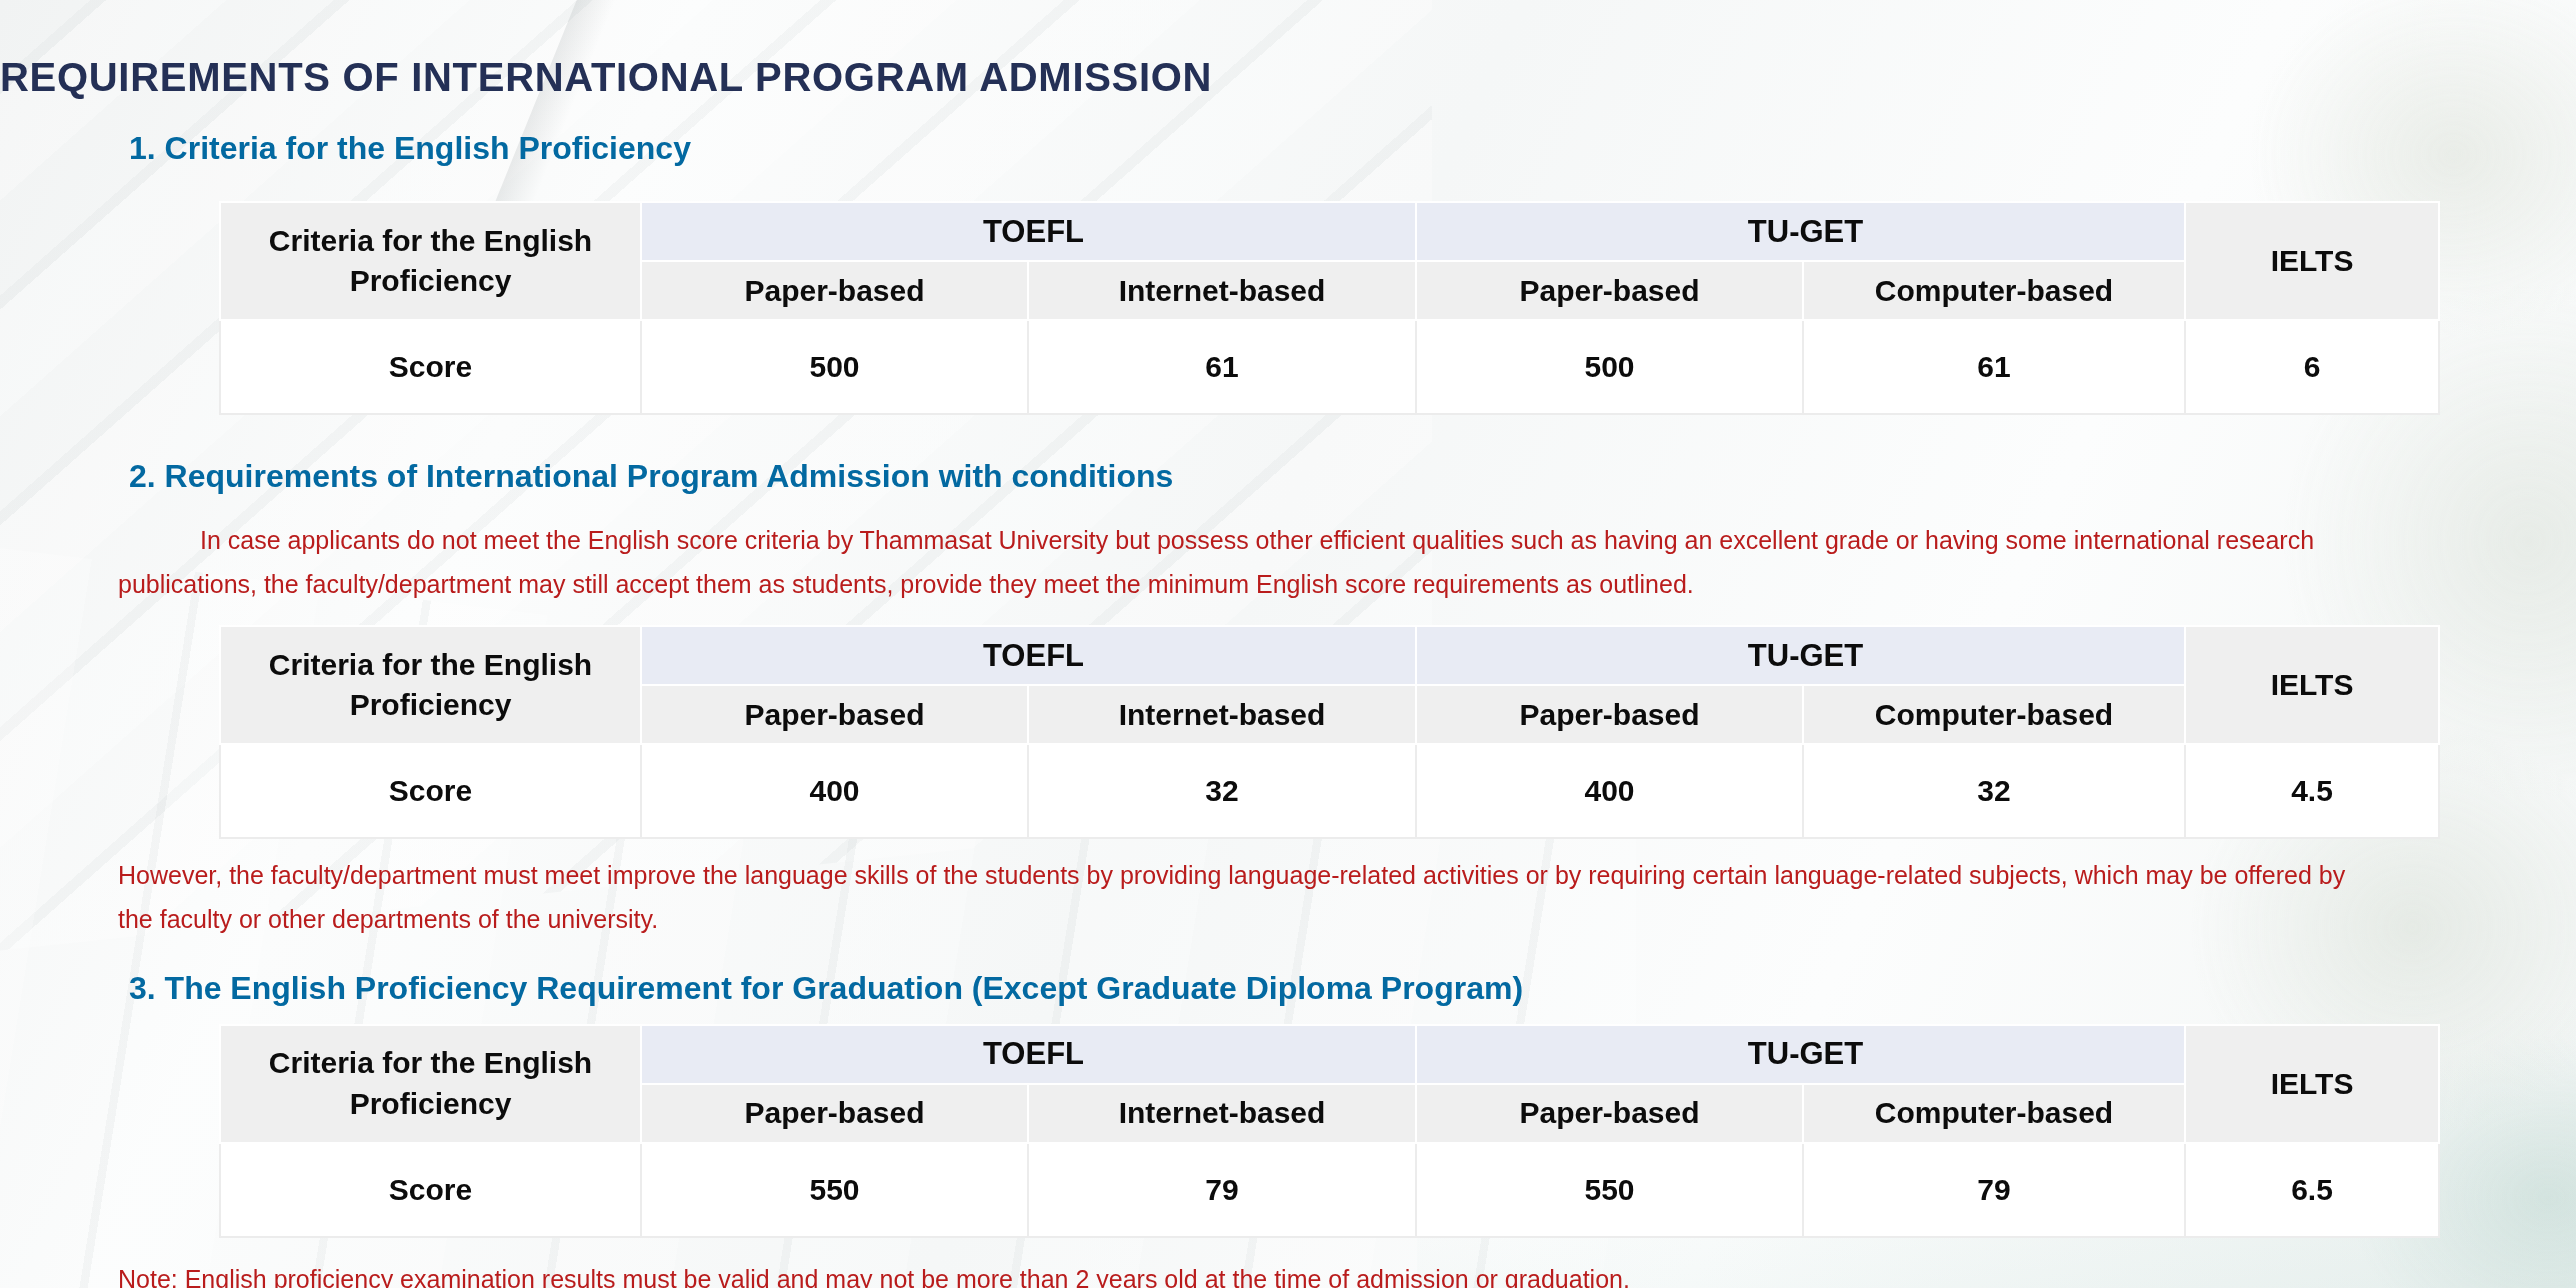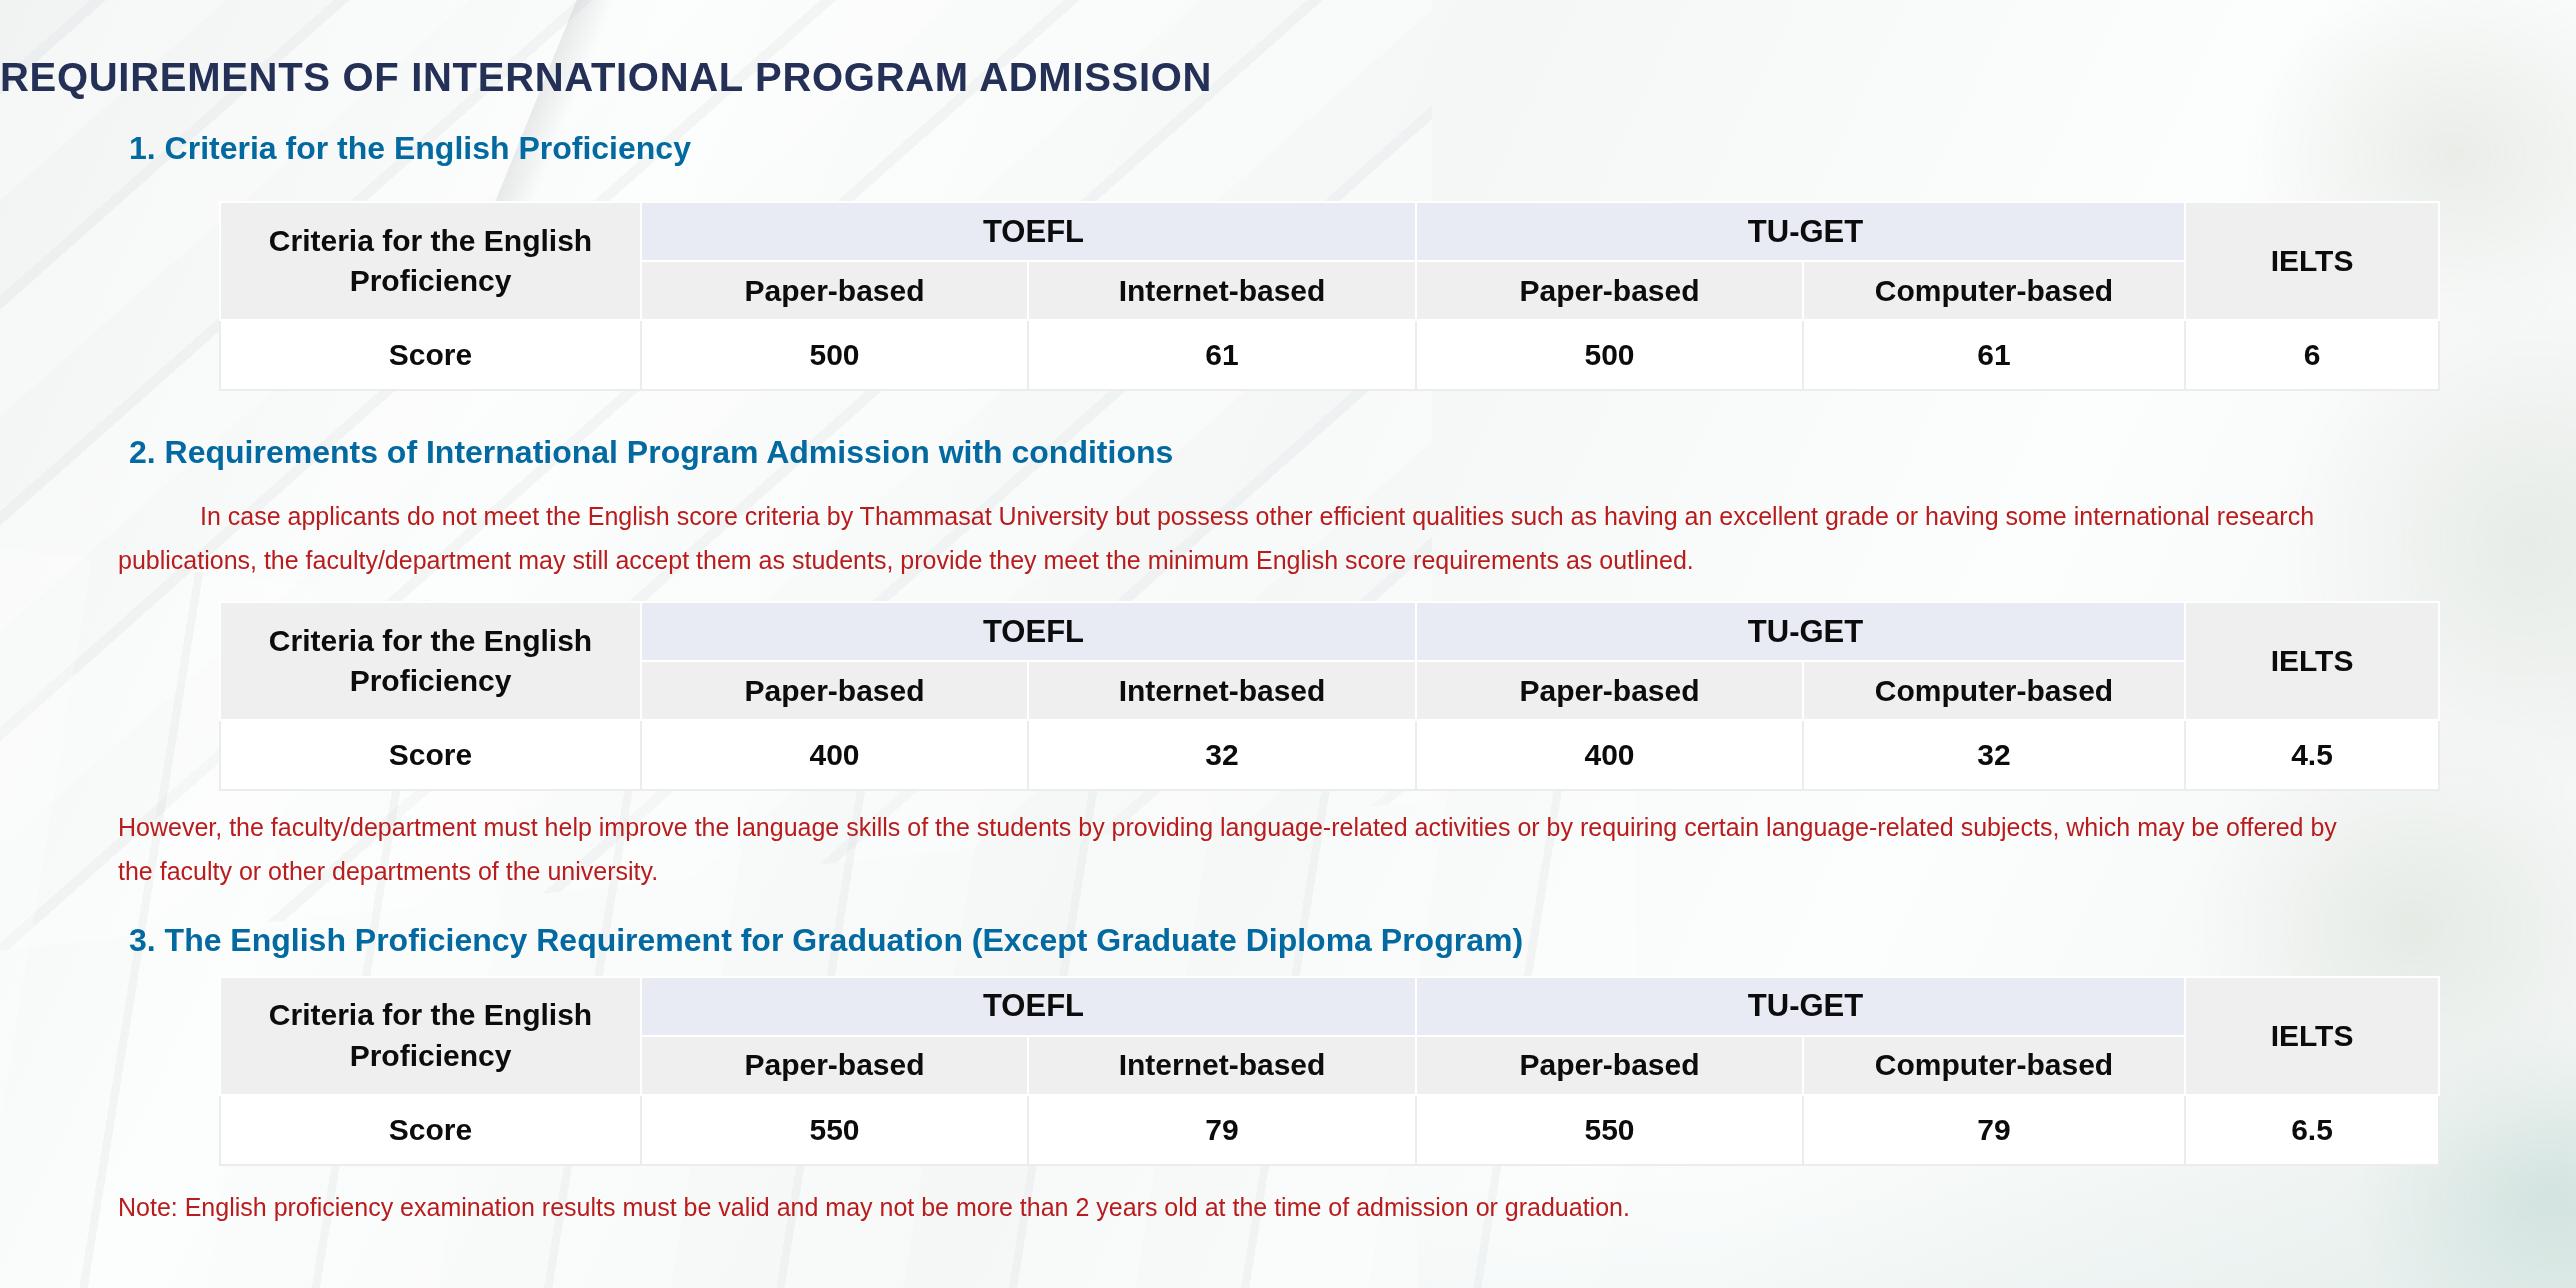--- a/index.html
+++ b/index.html
@@ -76,21 +76,21 @@
   table.criteria.t3{margin-top:20.4px;}
   table.criteria th{
     font-size:30px;font-weight:700;color:#0c0c0c;text-align:center;vertical-align:middle;
     border:2px solid #ffffff;background:#efefef;padding:0;
   }
   table.criteria th.group{background:#e8ebf4;font-size:31px;height:57px;padding-left:10px;}
   table.criteria th.sub{height:57px;}
   table.criteria th.span2{line-height:1.35;}
   table.criteria td{
     font-size:30px;font-weight:700;color:#0c0c0c;text-align:center;vertical-align:middle;
-    border:2px solid #ececec;background:#ffffff;height:60px;padding:4px;
+    border:2px solid #ececec;background:#ffffff;height:60px;padding:16px;
   }
 </style>
 </head>
 <body>
 
 <div class="bg bg-base"></div>
 <div class="bg-facade-a"></div>
 <div class="bg-facade-b"></div>
 <div class="bg-fold"></div>
 <div class="bg-foliage"></div>
@@ -165,21 +165,21 @@
       <td>Score</td>
       <td>400</td>
       <td>32</td>
       <td>400</td>
       <td>32</td>
       <td>4.5</td>
     </tr>
   </tbody>
     </table>
 
-  <p class="para tight">However, the faculty/department must help improve the language skills of the students by providing language-related activities or by requiring certain language-related subjects, which may be offered by the faculty or other departments of the university.</p>
+  <p class="para tight">However, the faculty/department must meet improve the language skills of the students by providing language-related activities or by requiring certain language-related subjects, which may be offered by the faculty or other departments of the university.</p>
 
   <div class="sec-heading h3">3. The English Proficiency Requirement for Graduation (Except Graduate Diploma Program)</div>
 
   <table class="criteria t3">
     <colgroup>
       <col style="width:421px">
         <col style="width:387px">
         <col style="width:388px">
       <col style="width:387px">
         <col style="width:382px">

